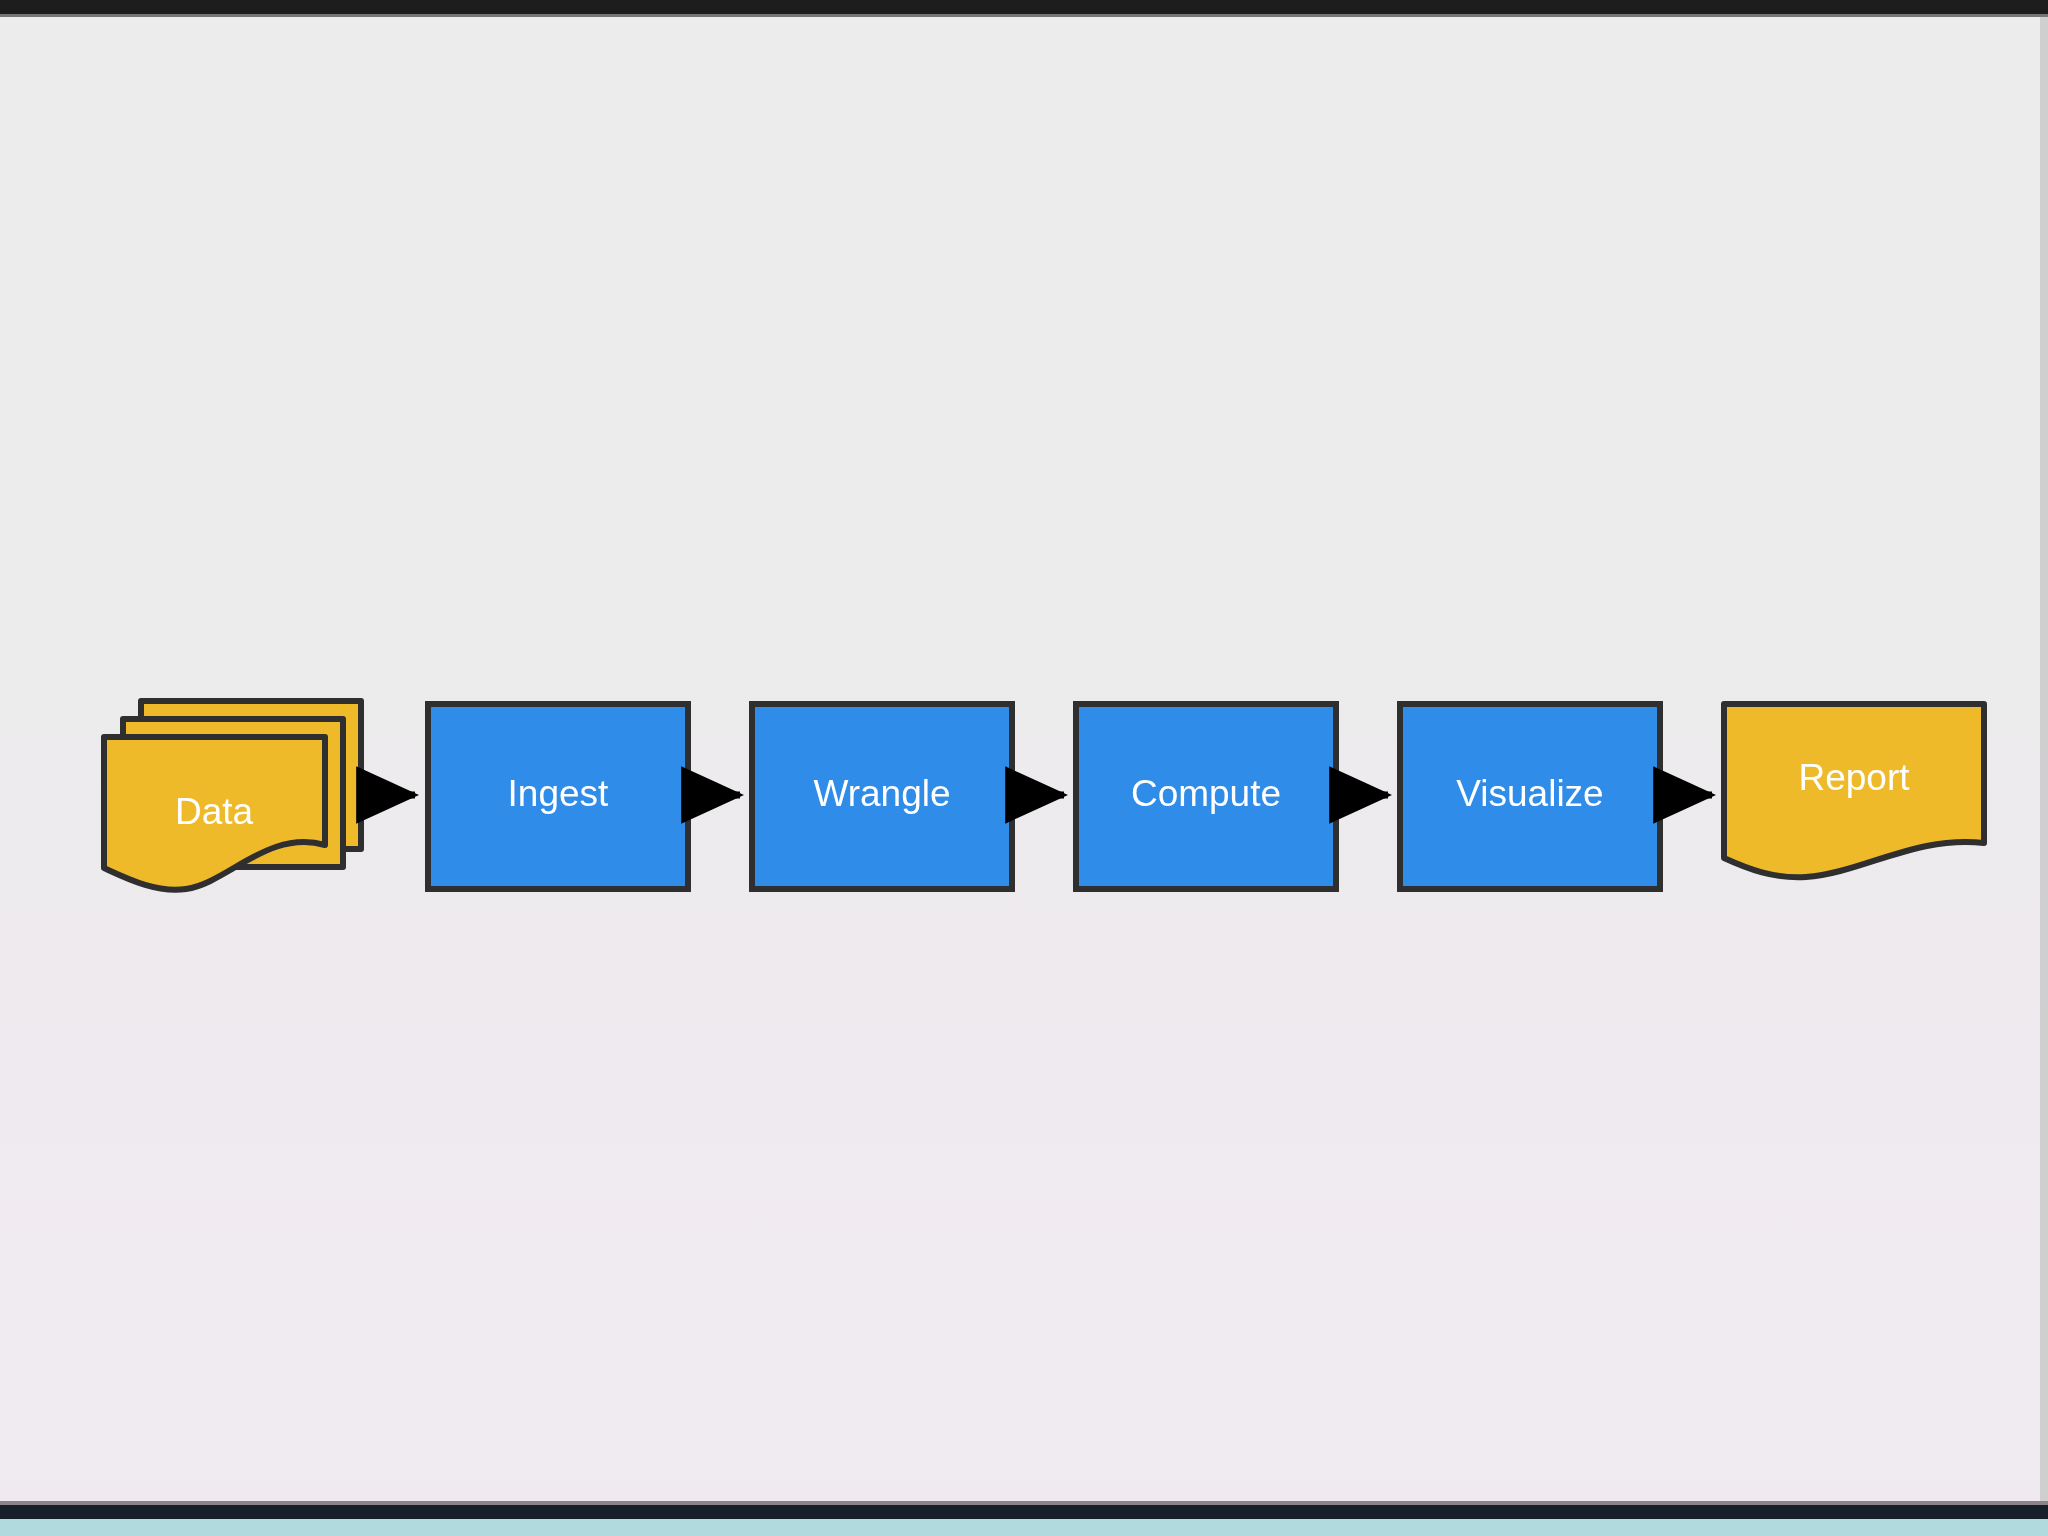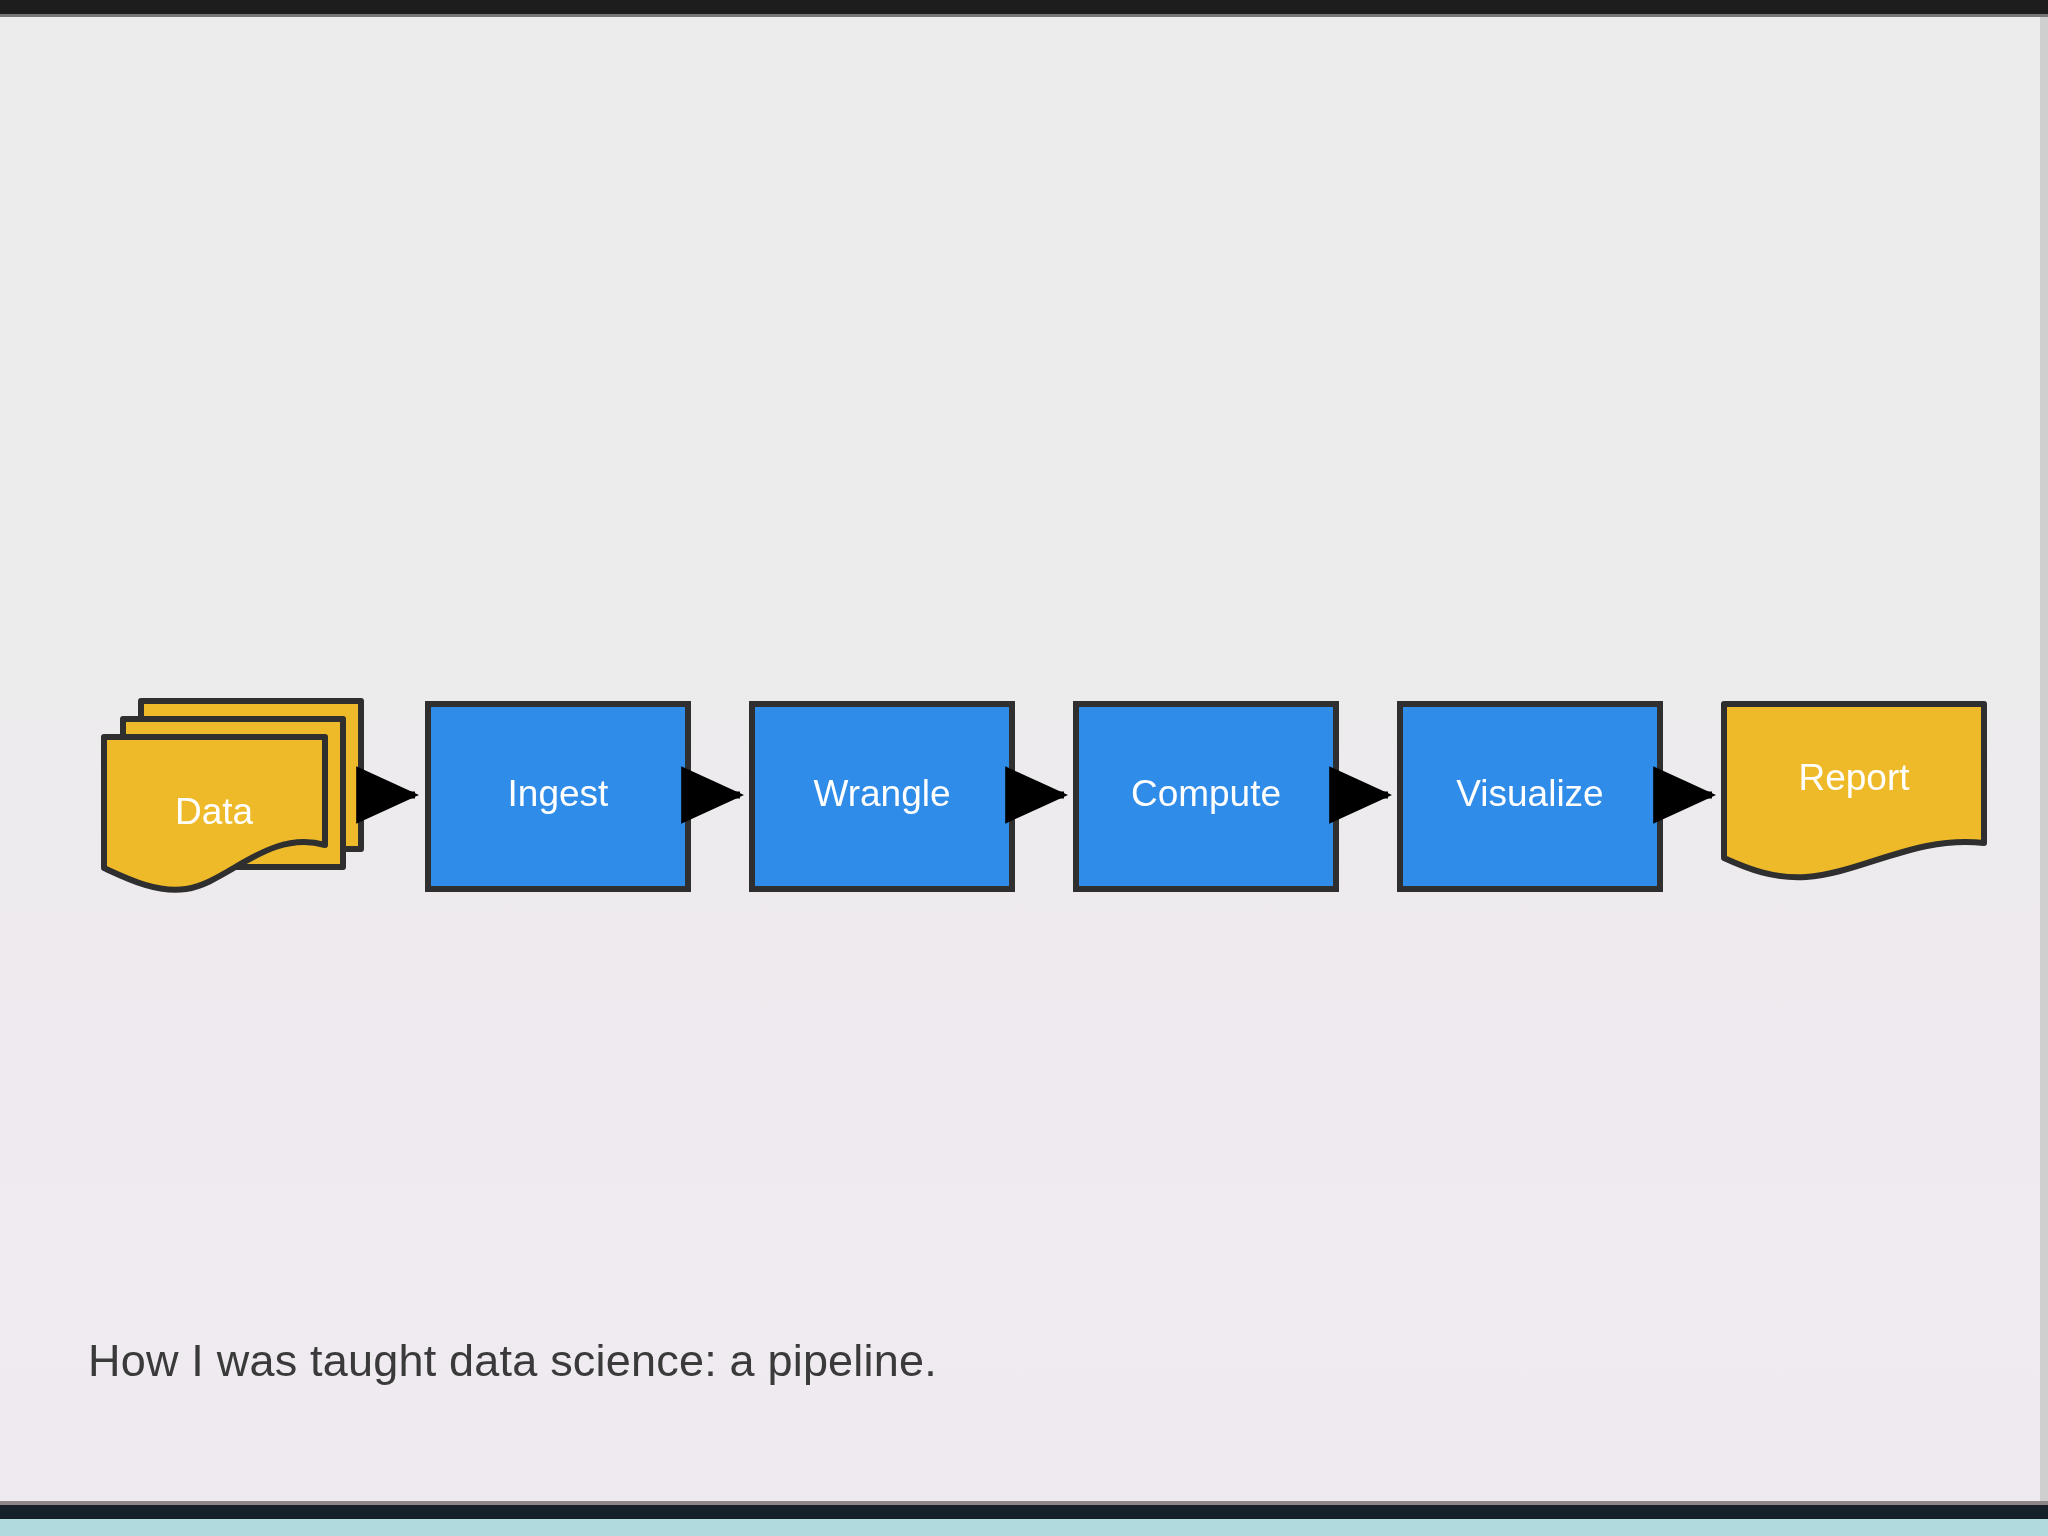--- a/index.html
+++ b/index.html
@@ -180,21 +180,20 @@
                    L 1984,826
                    C 1916,818 1862,856 1806,860
                    C 1774,862 1748,852 1724,841
                    Z" fill="#efba2a" stroke="#2f2f2f" stroke-width="6" stroke-linejoin="round"></path>
           <text class="node-label" x="1854" y="763">Report</text>
         </g>
 
       </svg>
     </div>
 
-    <div class="caption">How I was taught data science: a pipeline.</div>
 
   </div>
 
   <div class="right-edge"></div>
   <div class="bottom-hairline"></div>
   <div class="bottom-dark"></div>
   <div class="bottom-teal"></div>
 
 </div>
 

